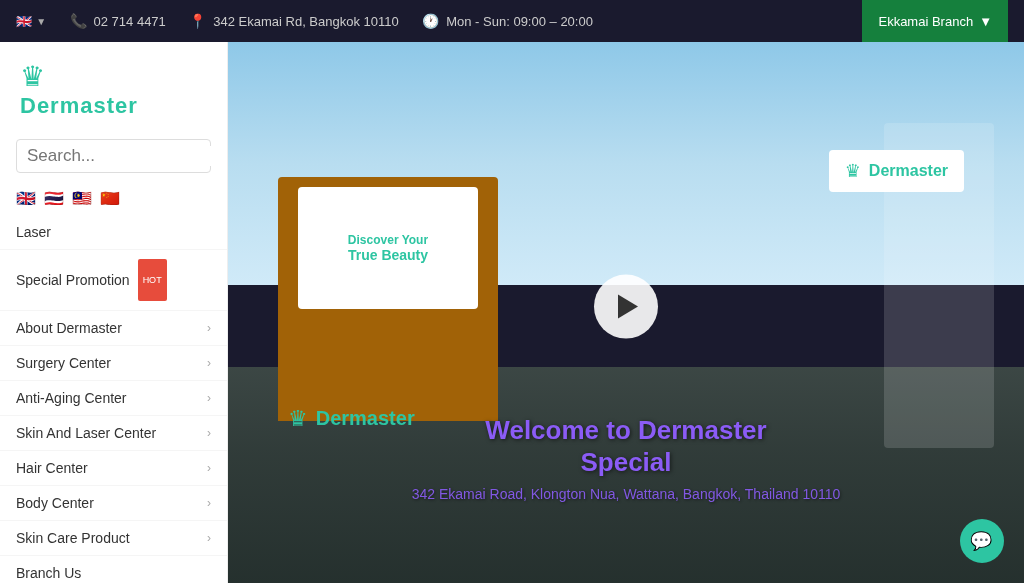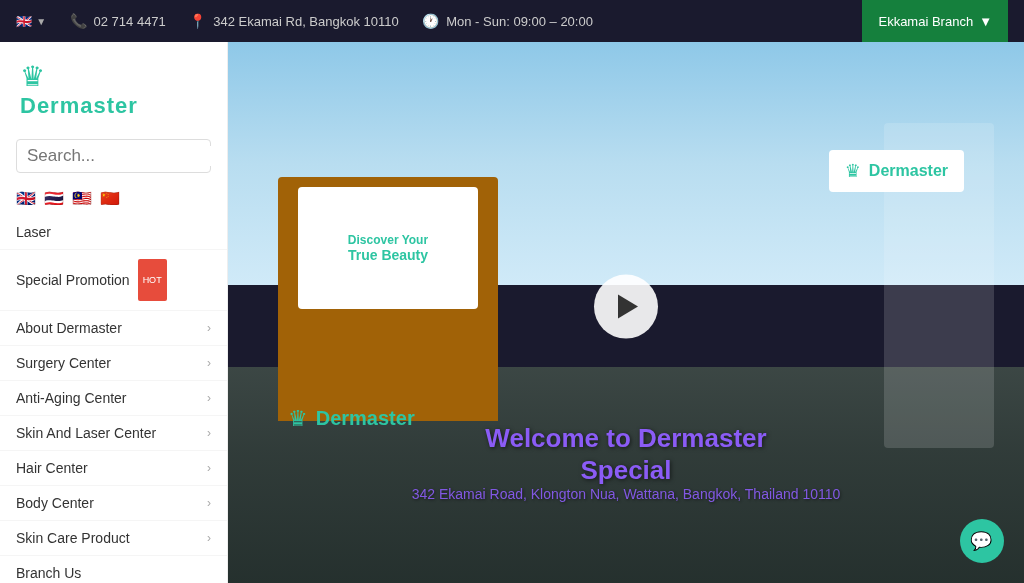--- a/index.html
+++ b/index.html
@@ -240,21 +240,21 @@
       width: 80%;
     }
     .hero-title {
       font-size: 26px;
       font-weight: bold;
       text-shadow: 1px 1px 4px rgba(0,0,0,0.6);
       line-height: 1.2;
     }
     .hero-subtitle {
       font-size: 14px;
-      margin-top: 0;
+      margin-top: 8px;
       text-shadow: 1px 1px 3px rgba(0,0,0,0.6);
       opacity: 0.9;
     }
 
     
     .dermaster-sign {
       position: absolute;
       right: 60px;
       top: 20%;
       background: white;

